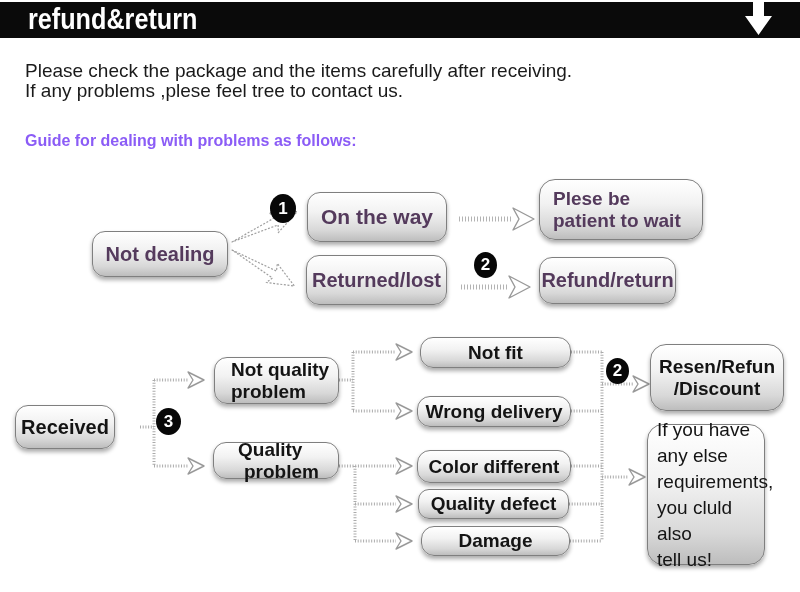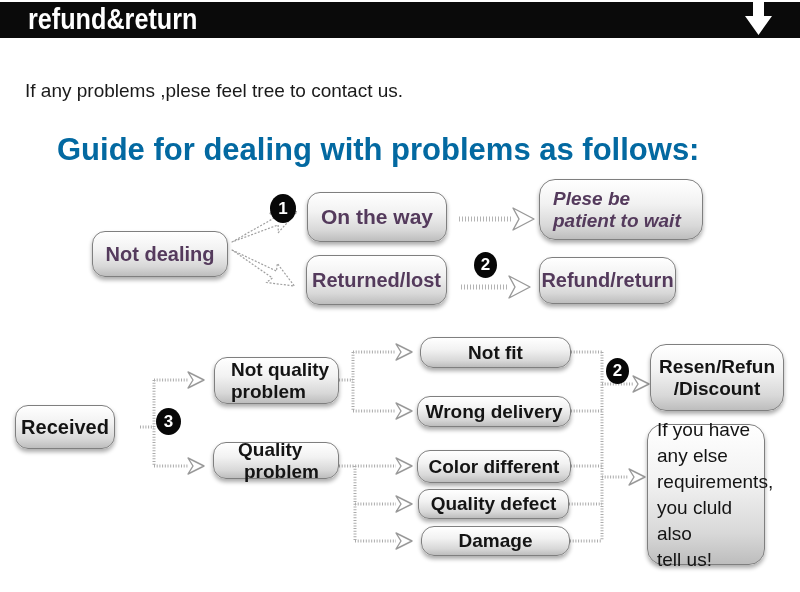--- a/index.html
+++ b/index.html
@@ -13,22 +13,22 @@
     position:absolute;left:28px;top:2px;height:36px;line-height:34px;
     color:#fff;font-size:30px;font-weight:700;letter-spacing:0px;
     transform:scaleX(.84);transform-origin:left center;white-space:nowrap;
   }
   .down-arrow{position:absolute;left:744px;top:0;}
   
   .intro{position:absolute;left:25px;color:#1a1a1a;font-size:19px;white-space:nowrap;}
   .intro1{top:60px;}
   .intro2{top:80px;}
   .guide-heading{
-    position:absolute;left:25px;top:132px;color:#0369a1;
-    font-size:31px;font-weight:700;white-space:nowrap;margin-left:32px;
+    position:absolute;left:25px;top:132px;color:#8b5cf6;
+    font-size:16px;font-weight:700;white-space:nowrap;
   }
   
   .node{
     position:absolute;box-sizing:border-box;z-index:2;
     background:linear-gradient(180deg,#ffffff 0%,#f2f2f2 40%,#d8d8d8 78%,#bdbdbd 100%);
     border:1.5px solid #7f7f7f;border-radius:13px;
     box-shadow:0 3px 4px rgba(0,0,0,.33);
     display:flex;flex-direction:column;justify-content:center;
     text-align:center;
   }
@@ -55,20 +55,21 @@
 <body>
 
 <div id="stage">
 
   <div class="banner"></div>
   <div class="banner-title">refund&amp;return</div>
   <svg class="down-arrow" width="34" height="38">
     <polygon points="9,0 20,0 20,16 28,16 14.5,35 1,16 9,16" fill="#ffffff"></polygon>
   </svg>
 
+  <div class="intro intro1">Please check the package and the items carefully after receiving.</div>
   <div class="intro intro2">If any problems ,plese feel tree to contact us.</div>
   <div class="guide-heading">Guide for dealing with problems as follows:</div>
 
   <svg class="wires" width="800" height="592">
 
     <g transform="translate(232,242) rotate(-25)">
       <path class="bigdart" d="M0,0 L49,-4 L46,-11 L72,0 L46,11 L49,4 Z"></path>
     </g>
     <g transform="translate(232,250) rotate(30)">
       <path class="bigdart" d="M0,0 L49,-4 L46,-11 L72,0 L46,11 L49,4 Z"></path>
@@ -132,21 +133,21 @@
     <g>
       <path class="shaft" d="M602,477 H629"></path>
       <g transform="translate(629,477)">
           <path class="dart" d="M0,-8 L16,0 L0,8 L5,0 Z"></path>
         </g>
     </g>
   </svg>
 
   <div class="node purple" style="left:92px;top:231px;width:136px;height:46px;font-size:20px;">Not dealing</div>
   <div class="node purple" style="left:307px;top:192px;width:140px;height:50px;">On the way</div>
-  <div class="node purple left" style="left:539px;top:179px;width:164px;height:61px;border-radius:16px;padding-left:13px;font-size:19px;font-style:italic;">
+  <div class="node purple left" style="left:539px;top:179px;width:164px;height:61px;border-radius:16px;padding-left:13px;font-size:19px;">
     <div class="line">Plese be</div>
     <div class="line">patient to wait</div>
   </div>
   <div class="node purple" style="left:306px;top:255px;width:141px;height:50px;font-size:20px;">Returned/lost</div>
   <div class="node purple" style="left:539px;top:257px;width:137px;height:47px;font-size:20px;">Refund/return</div>
 
   <div class="badge" style="left:270px;top:194px;width:26px;height:29px;">1</div>
   <div class="badge" style="left:474px;top:252px;width:23px;height:26px;">2</div>
 
   <div class="node black" style="left:15px;top:405px;width:100px;height:44px;font-size:20px;">Received</div>

